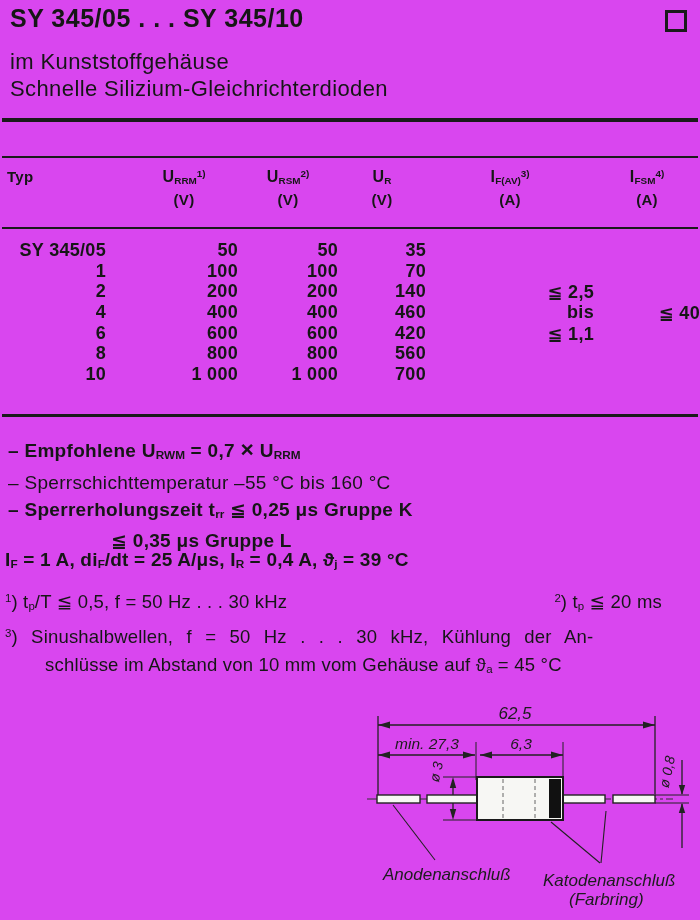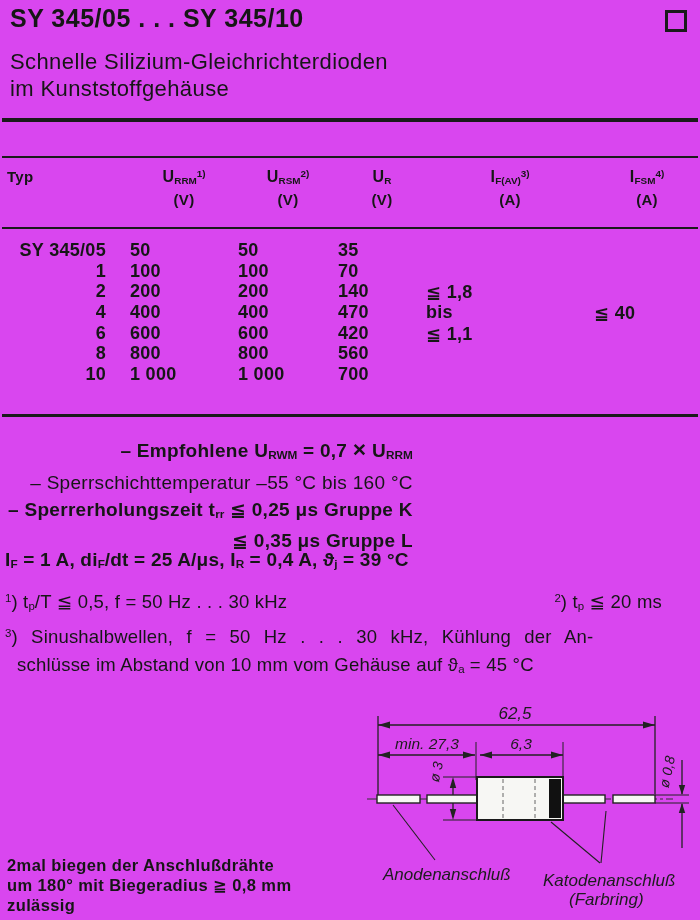--- a/index.html
+++ b/index.html
@@ -24,52 +24,52 @@
          font-size:16px;font-weight:700;letter-spacing:.3px;}
   .thead .cell{text-align:center;}
   .thead .cell.first{text-align:left;padding-left:7px;font-size:15px;}
   .thead .unit{font-size:15px;margin-top:5px;font-weight:700;}
 
   .tbody{position:absolute;left:0;top:240px;width:588px;display:grid;
          grid-template-columns:130px 108px 100px 88px 168px 106px;
          grid-auto-rows:20.7px;font-size:18px;font-weight:700;letter-spacing:.3px;}
   .trow{display:contents;}
   .tbody .c1{text-align:right;padding-right:24px;}
-  .tbody .cc{text-align:left;}
+  .tbody .cc{text-align:right;}
 
   .notes{position:absolute;left:8px;top:436px;font-size:19px;line-height:27.4px;letter-spacing:.3px;}
-  .notes .nline{font-weight:700;text-align:right;}
+  .notes .nline{font-weight:700;}
   .notes .n2{font-weight:400;}
   .notes .n4{margin-left:103px;}
 
   .conds{position:absolute;left:5px;top:549px;font-size:19px;font-weight:700;letter-spacing:.2px;}
 
   .fnotes{position:absolute;left:5px;top:580px;width:693px;font-size:18.5px;
           line-height:27.6px;font-weight:400;letter-spacing:.2px;}
   .fn-row{display:flex;justify-content:space-between;padding-right:36px;margin-top:5px;}
   .fn3a{word-spacing:8px;}
-  .fn3b{margin-left:12px;}
+  .fn3b{margin-left:40px;}
 
   .bend{position:absolute;left:7px;top:855px;font-size:16.5px;font-weight:700;
         line-height:20px;letter-spacing:.4px;}
 
   .diagram{position:absolute;left:355px;top:698px;}
   .diagram text{fill:#1c1c1c;font-family:"Liberation Sans","DejaVu Sans",sans-serif;font-style:italic;}
 </style>
 </head>
 <body>
 
 <div class="page">
 
   <div class="title">SY 345/05 . . . SY 345/10</div>
   <div class="corner-box"></div>
 
   <div class="subtitle">
+    <div>im Kunststoffgehäuse</div>
     <div>Schnelle Silizium-Gleichrichterdioden</div>
-    <div>im Kunststoffgehäuse</div>
   </div>
 
   <div class="rule rule1"></div>
   <div class="rule rule2"></div>
   <div class="rule rule3"></div>
   <div class="rule rule4"></div>
 
   <div class="thead">
     <div class="cell first">Typ</div>
     <div class="cell">
@@ -109,28 +109,28 @@
       <div class="cc">100</div>
       <div class="cc">70</div>
       <div class="cc"></div>
       <div class="cc"></div>
     </div>
     <div class="trow">
       <div class="c1">2</div>
       <div class="cc">200</div>
       <div class="cc">200</div>
       <div class="cc">140</div>
-      <div class="cc">≦ 1,8</div>
+      <div class="cc">≦ 2,5</div>
       <div class="cc"></div>
     </div>
     <div class="trow">
       <div class="c1">4</div>
       <div class="cc">400</div>
       <div class="cc">400</div>
-      <div class="cc">470</div>
+      <div class="cc">460</div>
       <div class="cc">bis</div>
       <div class="cc">≦ 40</div>
     </div>
     <div class="trow">
       <div class="c1">6</div>
       <div class="cc">600</div>
       <div class="cc">600</div>
       <div class="cc">420</div>
       <div class="cc">≦ 1,1</div>
       <div class="cc"></div>
@@ -231,19 +231,14 @@
     <text x="160" y="21" text-anchor="middle" font-size="17">62,5</text>
     <text x="72" y="51" text-anchor="middle" font-size="15.5">min. 27,3</text>
     <text x="166" y="51" text-anchor="middle" font-size="15.5">6,3</text>
     <text x="82" y="78" text-anchor="middle" font-size="14" transform="rotate(-78 82 74)">ø 3</text>
     <text x="313" y="78" text-anchor="middle" font-size="14" transform="rotate(-78 313 74)">ø 0,8</text>
     <text x="28" y="182" font-size="17">Anodenanschluß</text>
     <text x="188" y="188" font-size="17">Katodenanschluß</text>
     <text x="214" y="207" font-size="17">(Farbring)</text>
   </svg>
 
-  <div class="bend">
-    <div>2mal biegen der Anschlußdrähte</div>
-    <div>um 180° mit Biegeradius ≧ 0,8 mm</div>
-    <div>zulässig</div>
-  </div>
 
 </div>
 
 </body></html>

